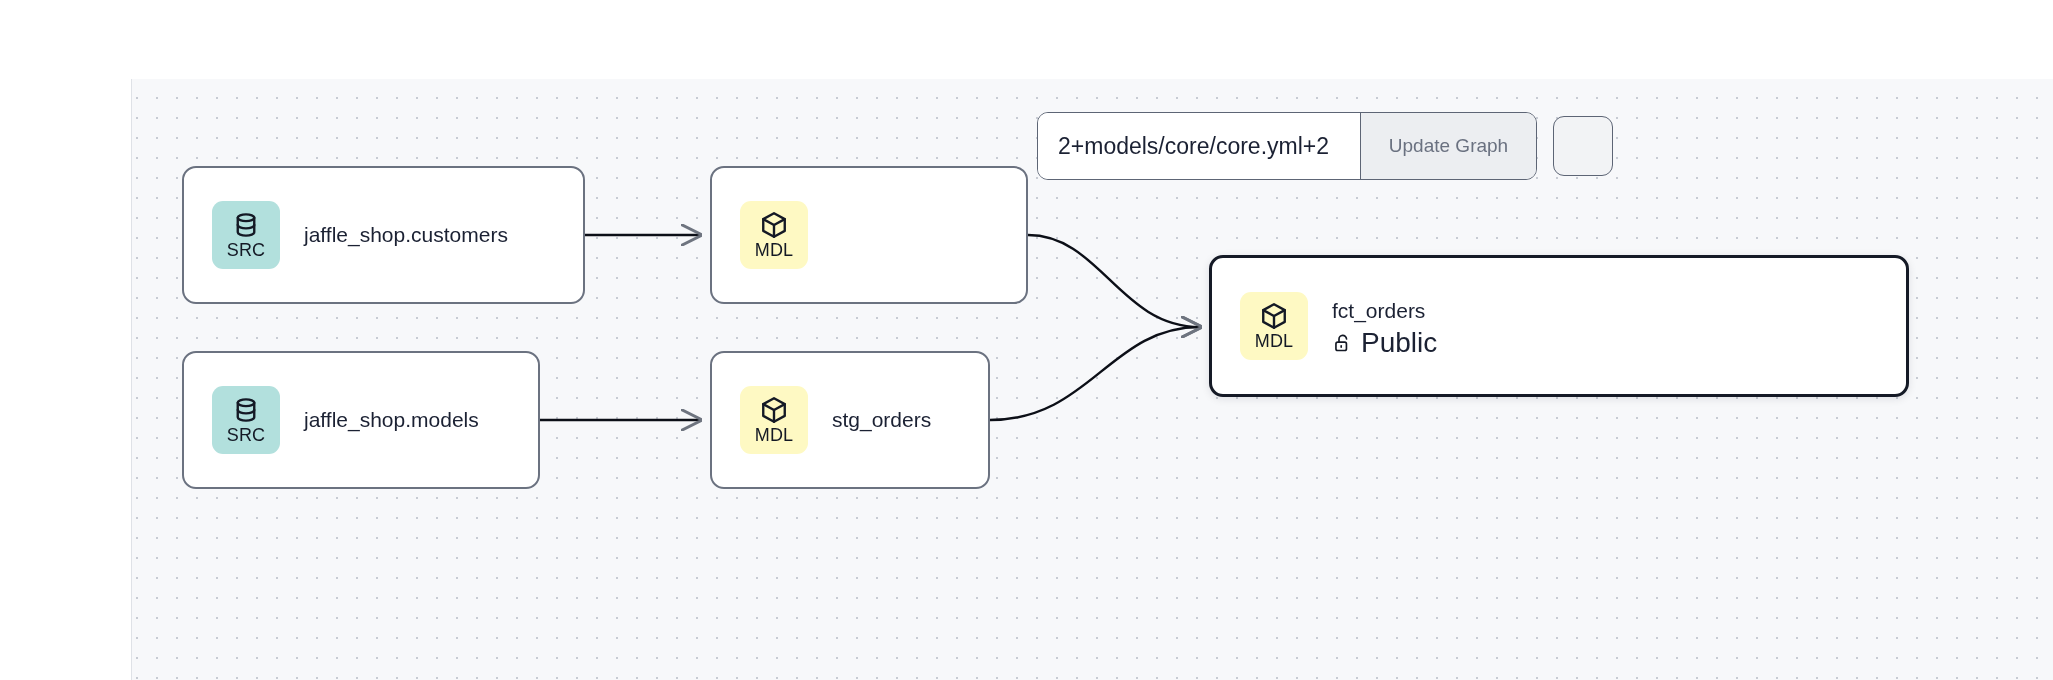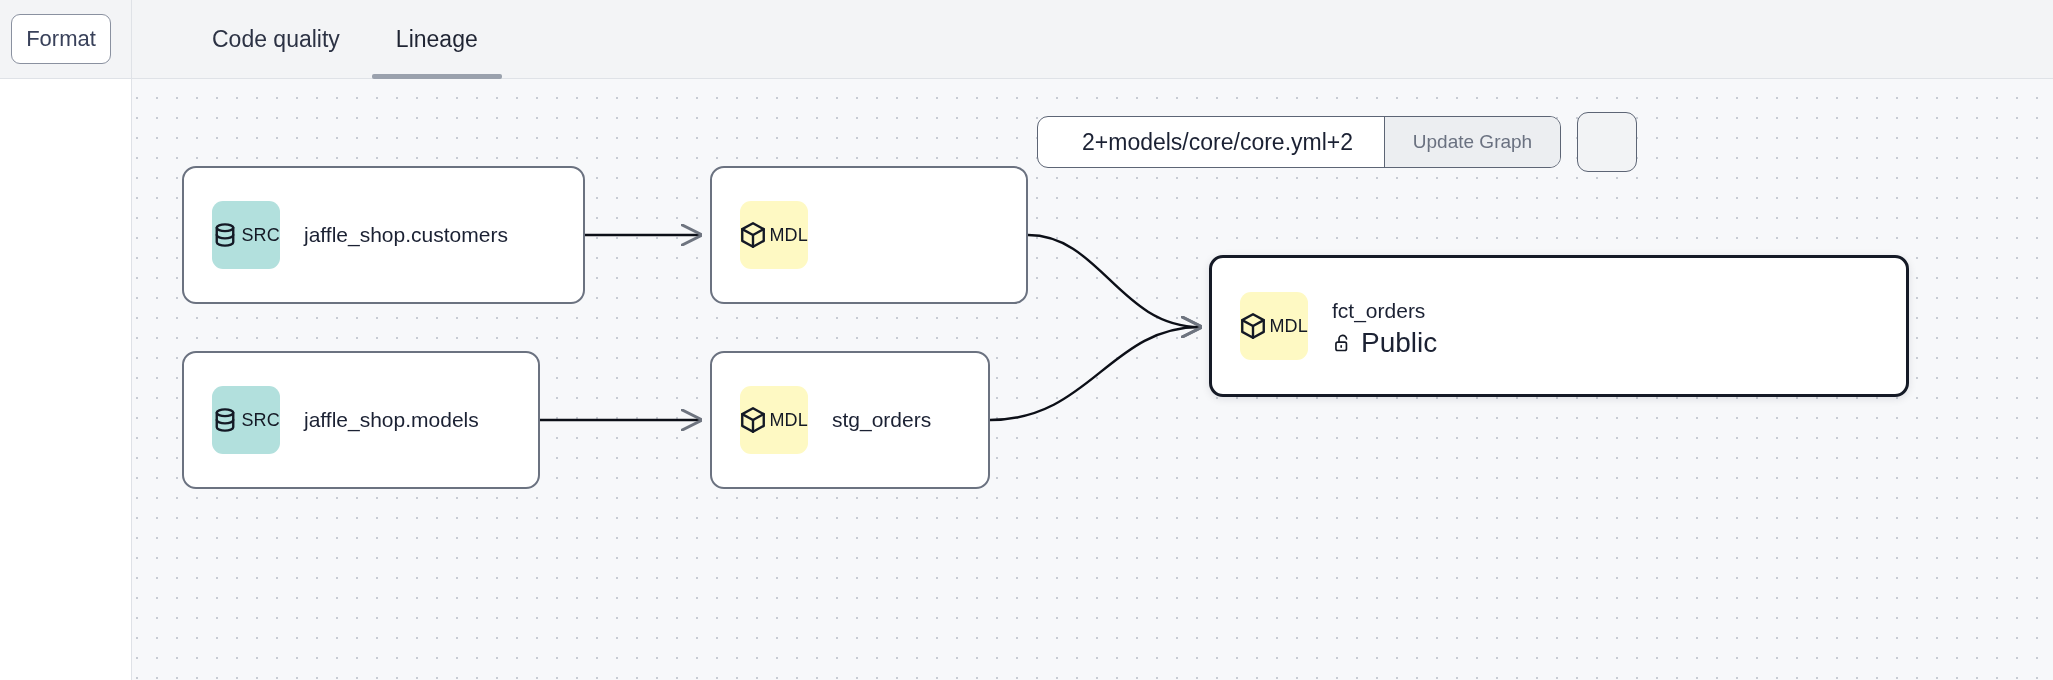--- a/index.html
+++ b/index.html
@@ -141,23 +141,23 @@
   .node.selected {
     border: 3px solid #151a26;
     box-shadow: 0 2px 8px rgba(20,24,38,0.10);
   }
 
   .badge {
     width: 68px;
     height: 68px;
     border-radius: 11px;
     display: flex;
-    flex-direction: row;
-    align-items: center;
-    justify-content: flex-end;
+    flex-direction: column;
+    align-items: center;
+    justify-content: center;
     gap: 1px;
     flex: 0 0 auto;
   }
 
   .badge.src { background: #b2e0dd; }
   .badge.mdl { background: #fef9c3; }
 
   .badge svg { display: block; }
 
   .badge-label {
@@ -201,26 +201,25 @@
     top: 33px;
     left: 1037px;
     display: flex;
     align-items: center;
     gap: 16px;
     z-index: 6;
   }
 
   .selector-group {
     display: flex;
-    height: 52px;
+    height: 68px;
     border: 1.5px solid #5d6575;
     border-radius: 11px;
     overflow: hidden;
     background: #ffffff;
-    padding-left: 24px;
   }
 
   .selector-input {
     width: 322px;
     height: 100%;
     border: none;
     outline: none;
     background: #ffffff;
     padding: 0 20px;
     font-size: 23px;
@@ -248,29 +247,20 @@
     border-radius: 11px;
     background: #f2f3f5;
     cursor: pointer;
   }
 </style>
 </head>
 <body>
 
 <div id="app">
 
-  <div class="topbar">
-    <div class="topbar-left">
-      <div class="format-button">Format</div>
-    </div>
-    <div class="tabs">
-      <div class="tab">Code quality</div>
-      <div class="tab active">Lineage</div>
-    </div>
-  </div>
 
   <div class="canvas">
 
     <div class="canvas-left-gutter"></div>
 
     <svg class="edges" viewBox="0 0 2053 601" width="2053" height="601">
       <defs>
         <marker id="arrow" viewBox="0 0 10 10" refX="9" refY="5" markerWidth="9" markerHeight="9" orient="auto-start-reverse">
           <path d="M 0 0 L 10 5 L 0 10" fill="none" stroke="#6e747f" stroke-width="1.4"></path>
         </marker>

